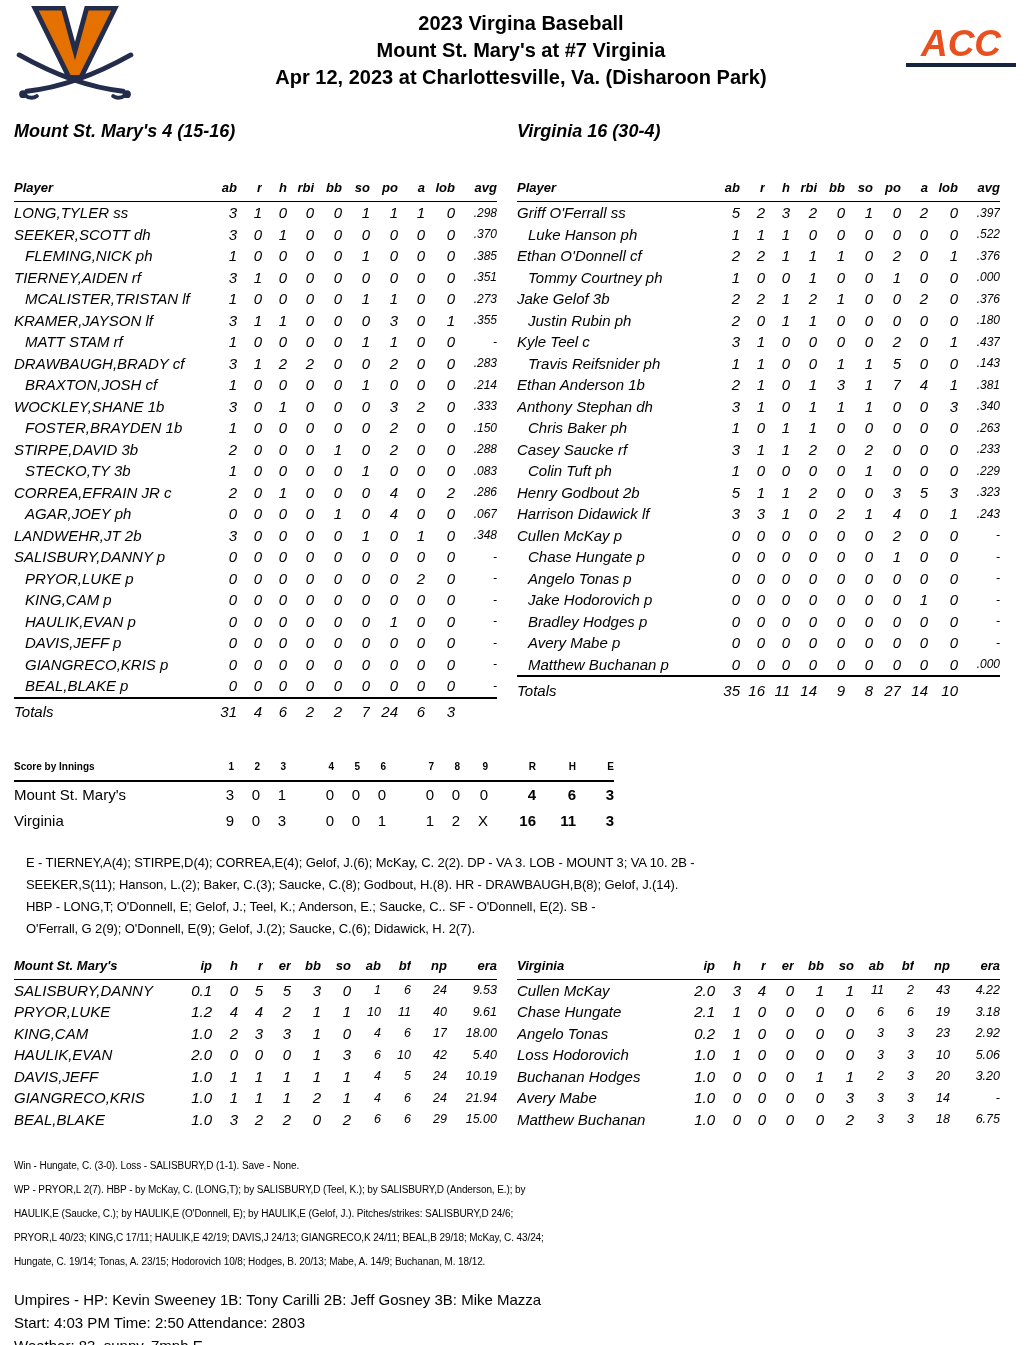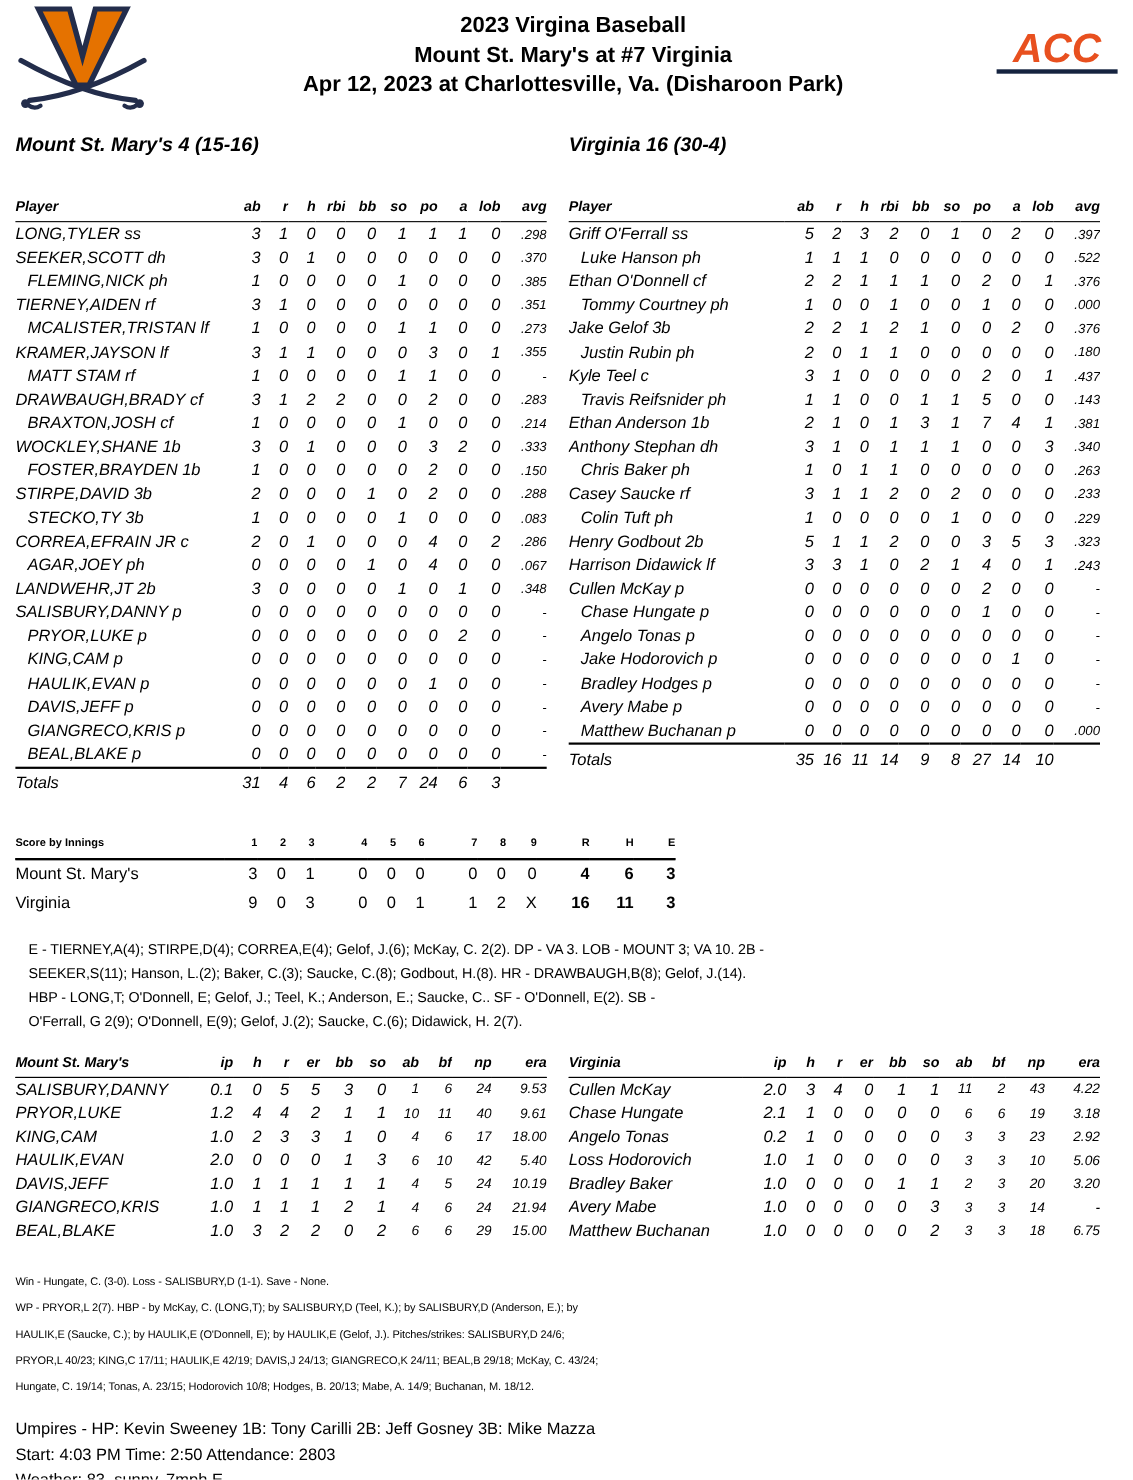--- a/index.html
+++ b/index.html
@@ -1054,21 +1054,21 @@
               <td>0</td>
               <td>0</td>
               <td>0</td>
               <td>0</td>
               <td>3</td>
               <td>3</td>
               <td>10</td>
               <td>5.06</td>
             </tr>
             <tr>
-              <td>Bradley Baker</td>
+              <td>Buchanan Hodges</td>
               <td>1.0</td>
               <td>0</td>
               <td>0</td>
               <td>0</td>
               <td>1</td>
               <td>1</td>
               <td>2</td>
               <td>3</td>
               <td>20</td>
               <td>3.20</td>

